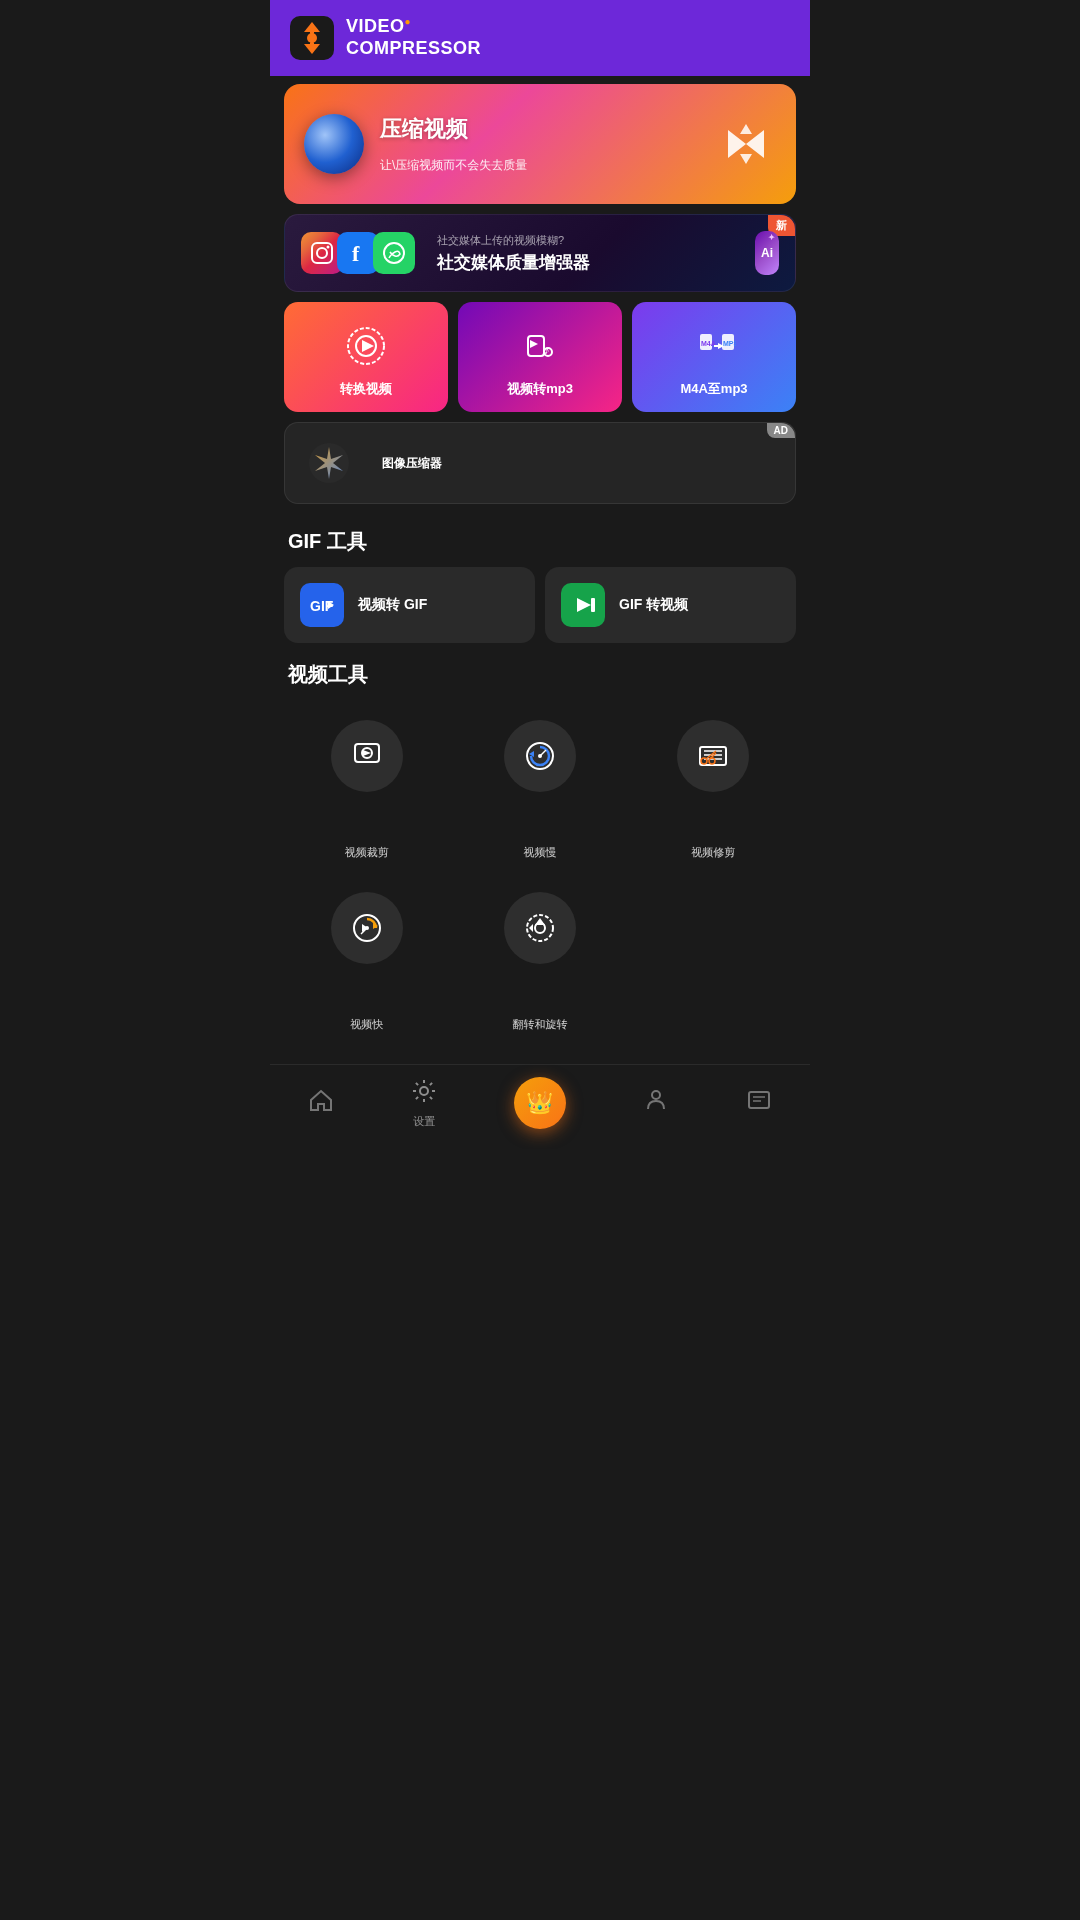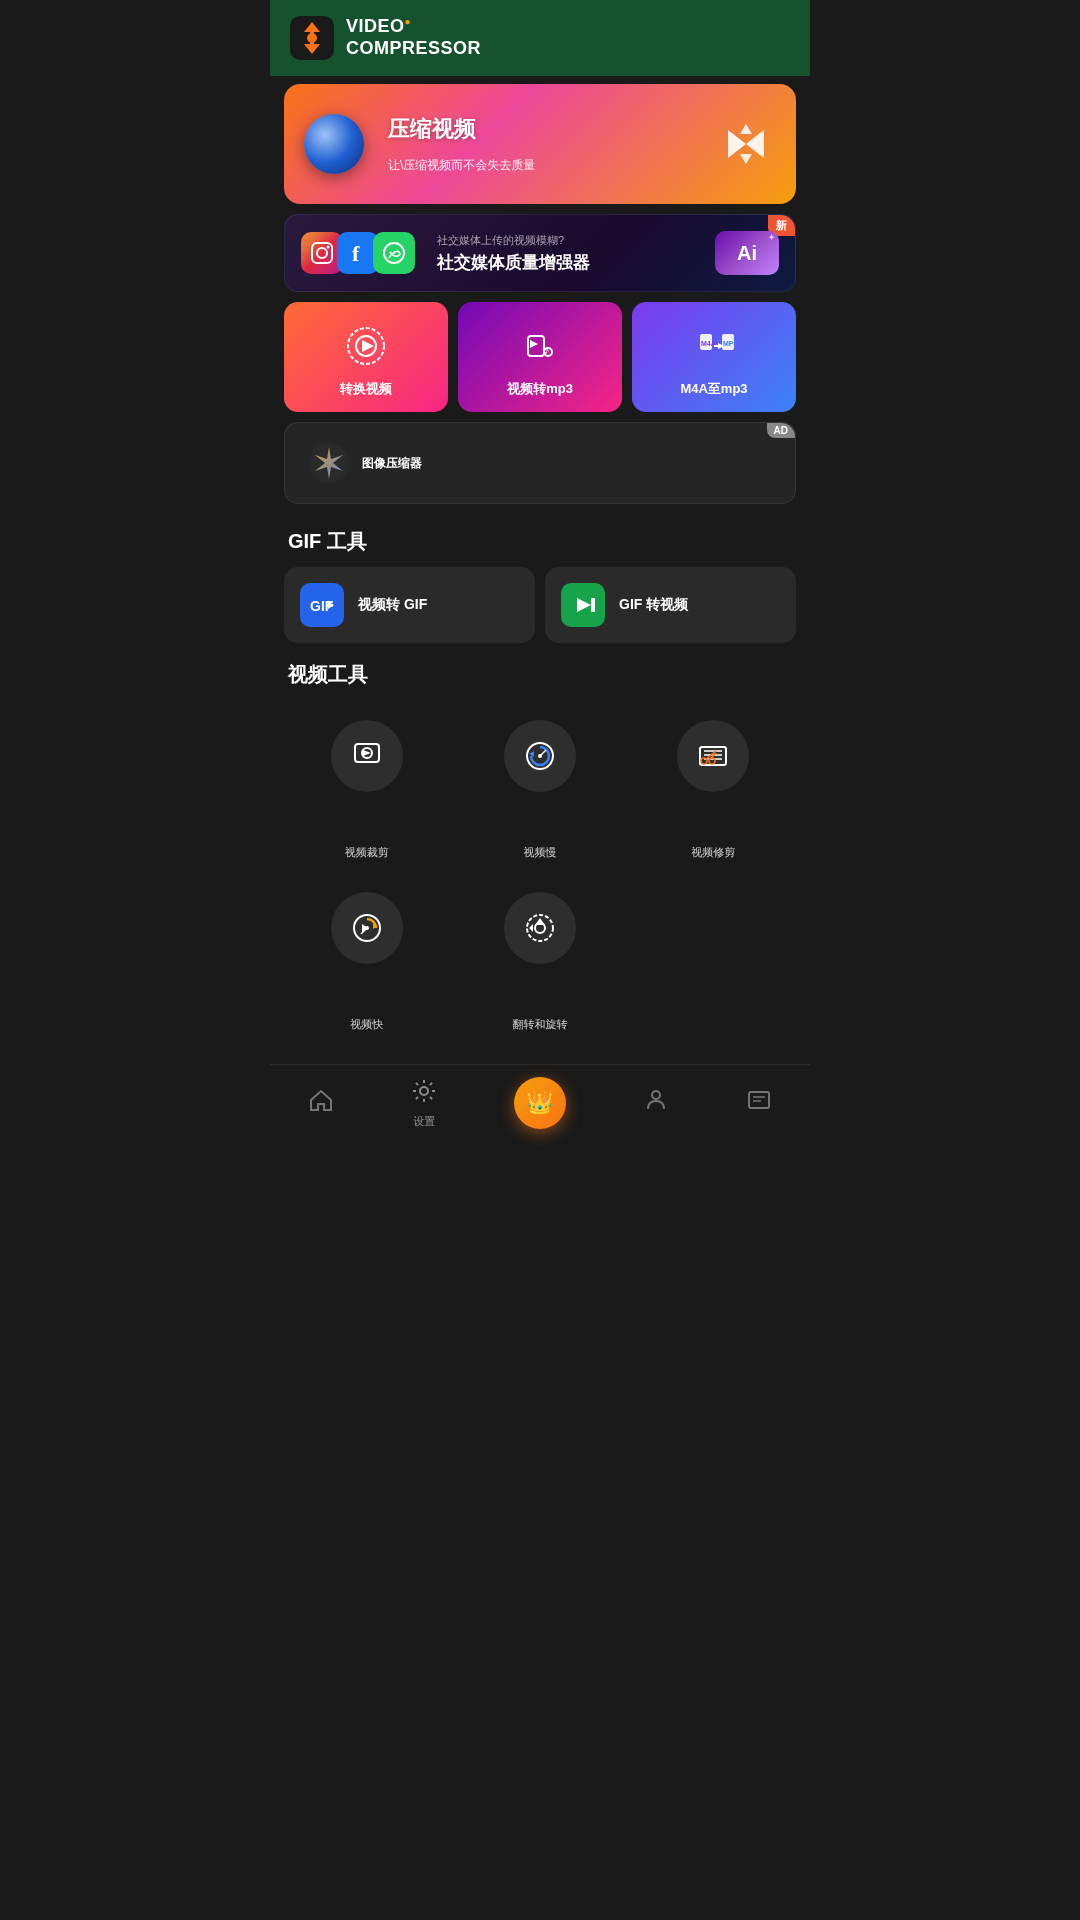--- a/index.html
+++ b/index.html
@@ -11,21 +11,21 @@
       width: 540px;
       margin: 0 auto;
       min-height: 960px;
     }
 
     
     .header {
       display: flex;
       align-items: center;
       padding: 16px 20px;
-      background: #14532d;
+      background: #6d28d9;
     }
     .header-logo {
       width: 44px;
       height: 44px;
       margin-right: 12px;
       position: relative;
     }
     .header-title {
       font-size: 18px;
       font-weight: 700;
@@ -49,21 +49,21 @@
       display: flex;
       align-items: center;
       justify-content: space-between;
       min-height: 120px;
       overflow: hidden;
       position: relative;
     }
     .banner-left {
       display: flex;
       align-items: center;
-      gap: 24px;
+      gap: 16px;
     }
     .banner-sphere {
       width: 60px;
       height: 60px;
       border-radius: 50%;
       background: radial-gradient(circle at 35% 35%, #a0c4f8 0%, #2060d0 50%, #0a2a80 100%);
       box-shadow: 0 4px 16px rgba(0,0,0,0.4);
       flex-shrink: 0;
     }
     .banner-text h2 {
@@ -126,28 +126,28 @@
     .social-icon.ig { background: linear-gradient(135deg, #f09433, #e6683c, #dc2743, #cc2366, #bc1888); }
     .social-icon.fb { background: #1877f2; font-size: 22px; }
     .social-icon.wa { background: #25d366; font-size: 20px; }
     .social-banner-text {
       flex: 1;
       margin-left: 16px;
     }
     .social-banner-text .sub { font-size: 11px; color: rgba(255,255,255,0.6); margin-bottom: 3px; }
     .social-banner-text .main { font-size: 17px; font-weight: 700; color: #fff; }
     .ai-badge {
-      width: 64px;
+      width: 24px;
       height: 44px;
       border-radius: 10px;
       background: linear-gradient(135deg, #6a0dad, #9b4dca, #c084fc);
       display: flex;
       align-items: center;
       justify-content: center;
-      font-size: 20px;
+      font-size: 12px;
       font-weight: 800;
       color: #fff;
       position: relative;
       flex-shrink: 0;
     }
     .ai-badge::after {
       content: '✦';
       position: absolute;
       top: 2px;
       right: 4px;
@@ -190,21 +190,21 @@
     }
 
     
     .ad-banner {
       margin: 10px 14px;
       border-radius: 14px;
       background: #252525;
       padding: 16px 20px;
       display: flex;
       align-items: center;
-      gap: 9px;
+      gap: 29px;
       position: relative;
       border: 1px solid rgba(255,255,255,0.08);
     }
     .ad-badge {
       position: absolute;
       top: 0;
       right: 0;
       background: #888;
       color: #fff;
       font-size: 10px;

